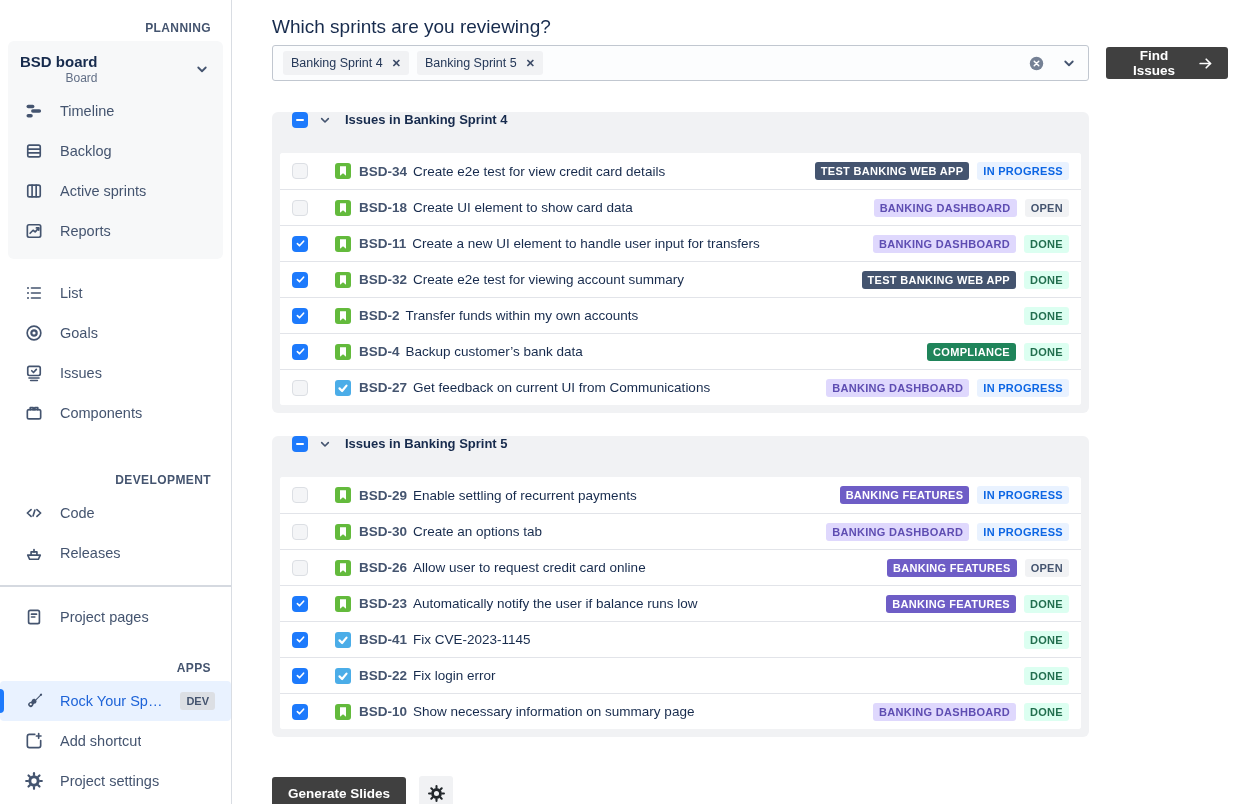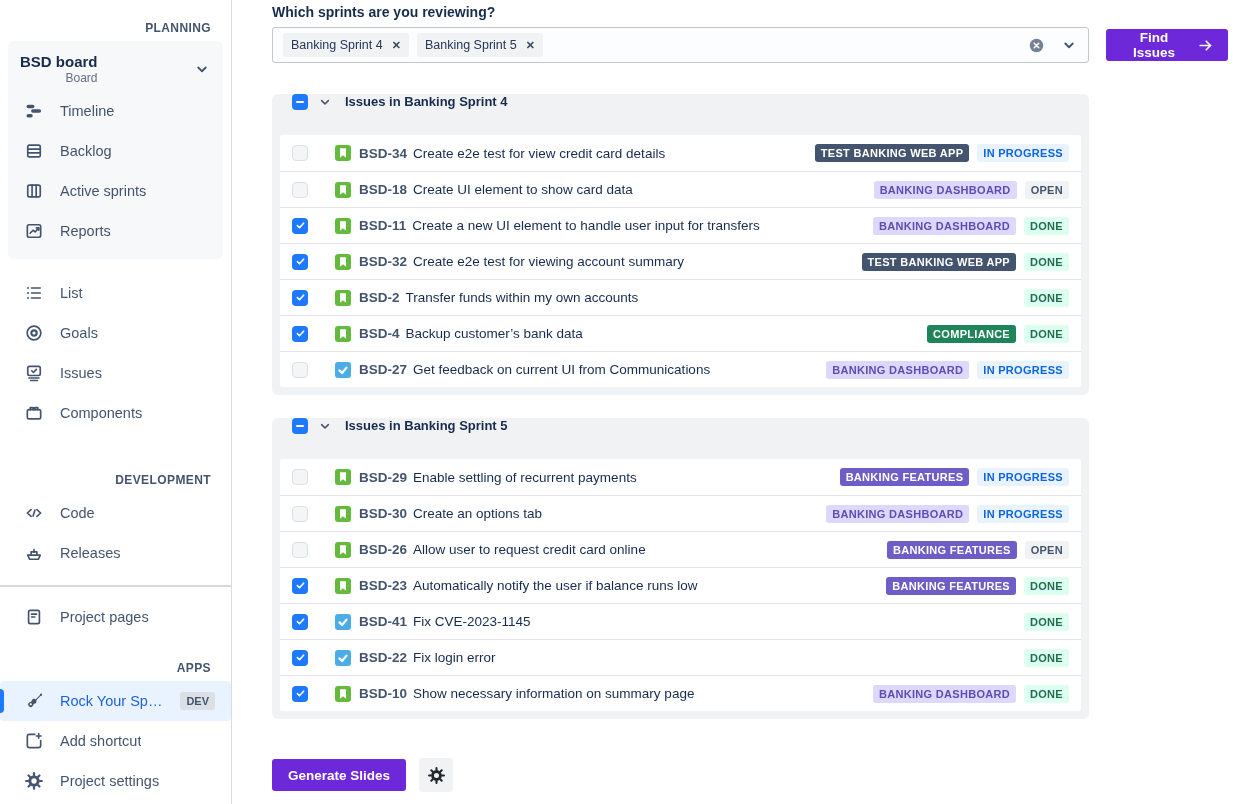--- a/index.html
+++ b/index.html
@@ -36,36 +36,36 @@
     content:""; position:absolute; left:0; top:8px; bottom:8px; width:4px;
     background:#1d7afc; border-radius:0 4px 4px 0;
   }
   .dev-badge {
     margin-left:auto; background:#dcdfe4; color:#44546f; font-size:11px; font-weight:700;
     padding:3px 6px; border-radius:3px;
   }
   .side-divider { border-top:2px solid #d5d9e0; margin:12px -8px 10px; }
   
   .main { flex:1; padding:4px 14px 0 40px; }
-  .question { font-size:14px; font-weight:700; color:#172b4d; }
+  .question { font-size:19px; font-weight:400; color:#172b4d;margin-top:12px; }
   .controls-row { display:flex; align-items:flex-start; gap:17px; margin-top:7px; }
   .sprint-select {
     width:817px; height:36px; flex:none; border:1px solid #c1c7d0; border-radius:3px;
     background:#fcfdfe; display:flex; align-items:center; padding:0 10px; gap:8px; cursor:pointer;
   }
   .chip {
     display:flex; align-items:center; gap:9px; background:#f1f2f4; border-radius:3px;
     padding:5px 8px; font-size:12.5px; color:#253858; white-space:nowrap;
   }
   .chip-x { font-size:11px; font-weight:700; color:#3b4a66; cursor:pointer; line-height:1; }
   .select-controls { margin-left:auto; display:flex; align-items:center; gap:15px; }
   .clear-icon { width:17px; height:17px; cursor:pointer; display:flex; }
   .select-chevron { width:18px; height:18px; color:#44546f; cursor:pointer; display:flex; }
   .btn-primary {
-    background:#6d28d9; color:#fff; border:none; border-radius:3px; height:32px;
+    background:#404040; color:#fff; border:none; border-radius:3px; height:32px;
     font-family:inherit; font-size:13.5px; font-weight:700; display:flex; align-items:center;
     gap:9px; padding:0 14px; cursor:pointer;
   }
   .find-btn { margin-top:2px; }
   .arrow-icon { width:17px; height:17px; display:flex; }
   
   .panel { width:817px; background:#f1f2f4; border-radius:6px; margin-top:31px; padding:0 8px 8px; }
   .panel + .panel { margin-top:23px; }
   .panel-header { height:41px; display:flex; gap:9px; padding:0 12px; }
   .ind-checkbox {

